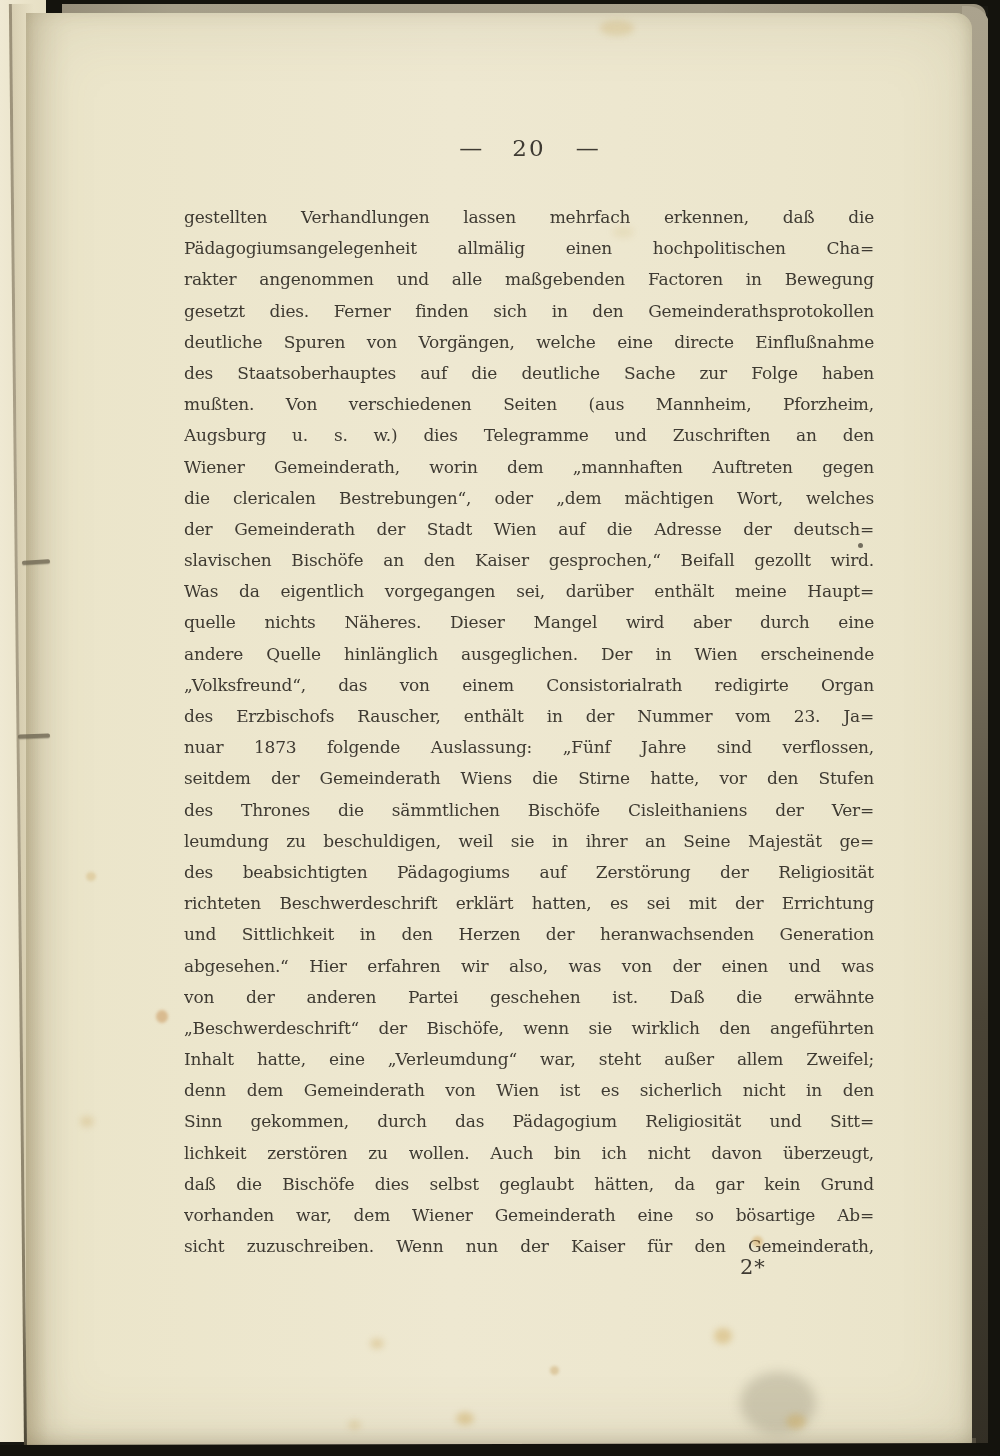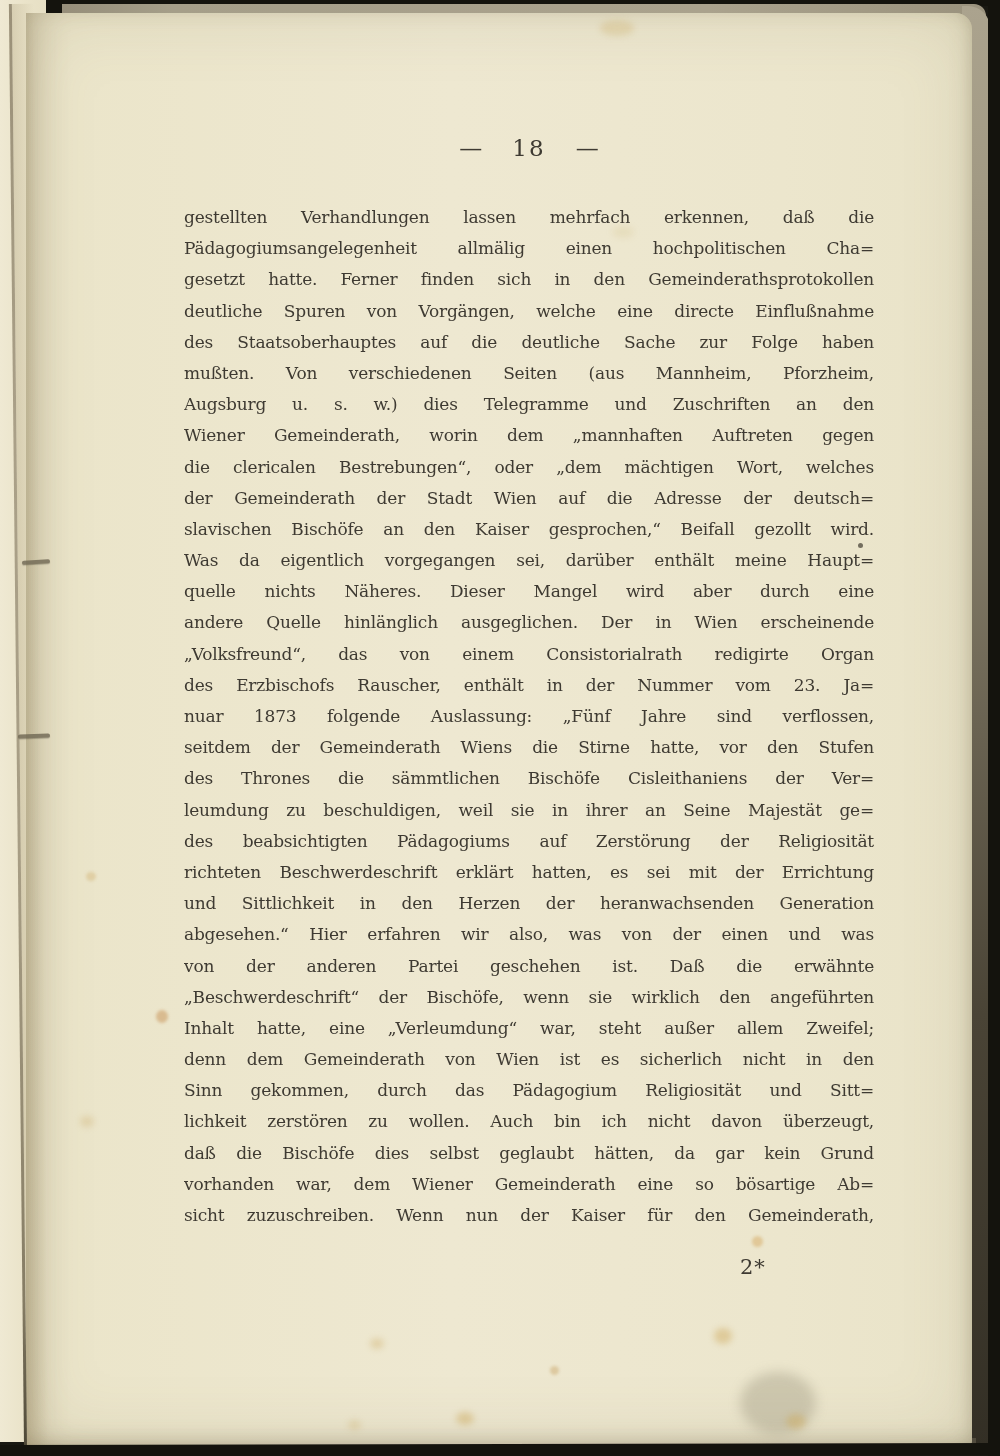--- a/index.html
+++ b/index.html
@@ -117,28 +117,29 @@
   <div class="strip-top"></div>
   <div class="corner-top-left"></div>
   <div class="under-pages"></div>
   <div class="edge-top-band"></div>
   <div class="edge-right-band"></div>
   <div class="edge-bottom-band"></div>
 
   <div class="page">
     <div class="page-number-row">
       <span>—</span>
-      <span class="num">18</span>
+      <span class="num">20</span>
       <span>—</span>
     </div>
 
     <div class="text-block">
       <div class="line">gestellten Verhandlungen lassen mehrfach erkennen, daß die</div>
       <div class="line">Pädagogiumsangelegenheit allmälig einen hochpolitischen Cha=</div>
-      <div class="line">gesetzt hatte. Ferner finden sich in den Gemeinderathsprotokollen</div>
+      <div class="line">rakter angenommen und alle maßgebenden Factoren in Bewegung</div>
+      <div class="line">gesetzt dies. Ferner finden sich in den Gemeinderathsprotokollen</div>
       <div class="line">deutliche Spuren von Vorgängen, welche eine directe Einflußnahme</div>
       <div class="line">des Staatsoberhauptes auf die deutliche Sache zur Folge haben</div>
       <div class="line">mußten. Von verschiedenen Seiten (aus Mannheim, Pforzheim,</div>
       <div class="line">Augsburg u. s. w.) dies Telegramme und Zuschriften an den</div>
       <div class="line">Wiener Gemeinderath, worin dem „mannhaften Auftreten gegen</div>
       <div class="line">die clericalen Bestrebungen“, oder „dem mächtigen Wort, welches</div>
       <div class="line">der Gemeinderath der Stadt Wien auf die Adresse der deutsch=</div>
       <div class="line">slavischen Bischöfe an den Kaiser gesprochen,“ Beifall gezollt wird.</div>
       <div class="line">Was da eigentlich vorgegangen sei, darüber enthält meine Haupt=</div>
       <div class="line">quelle nichts Näheres. Dieser Mangel wird aber durch eine</div>

